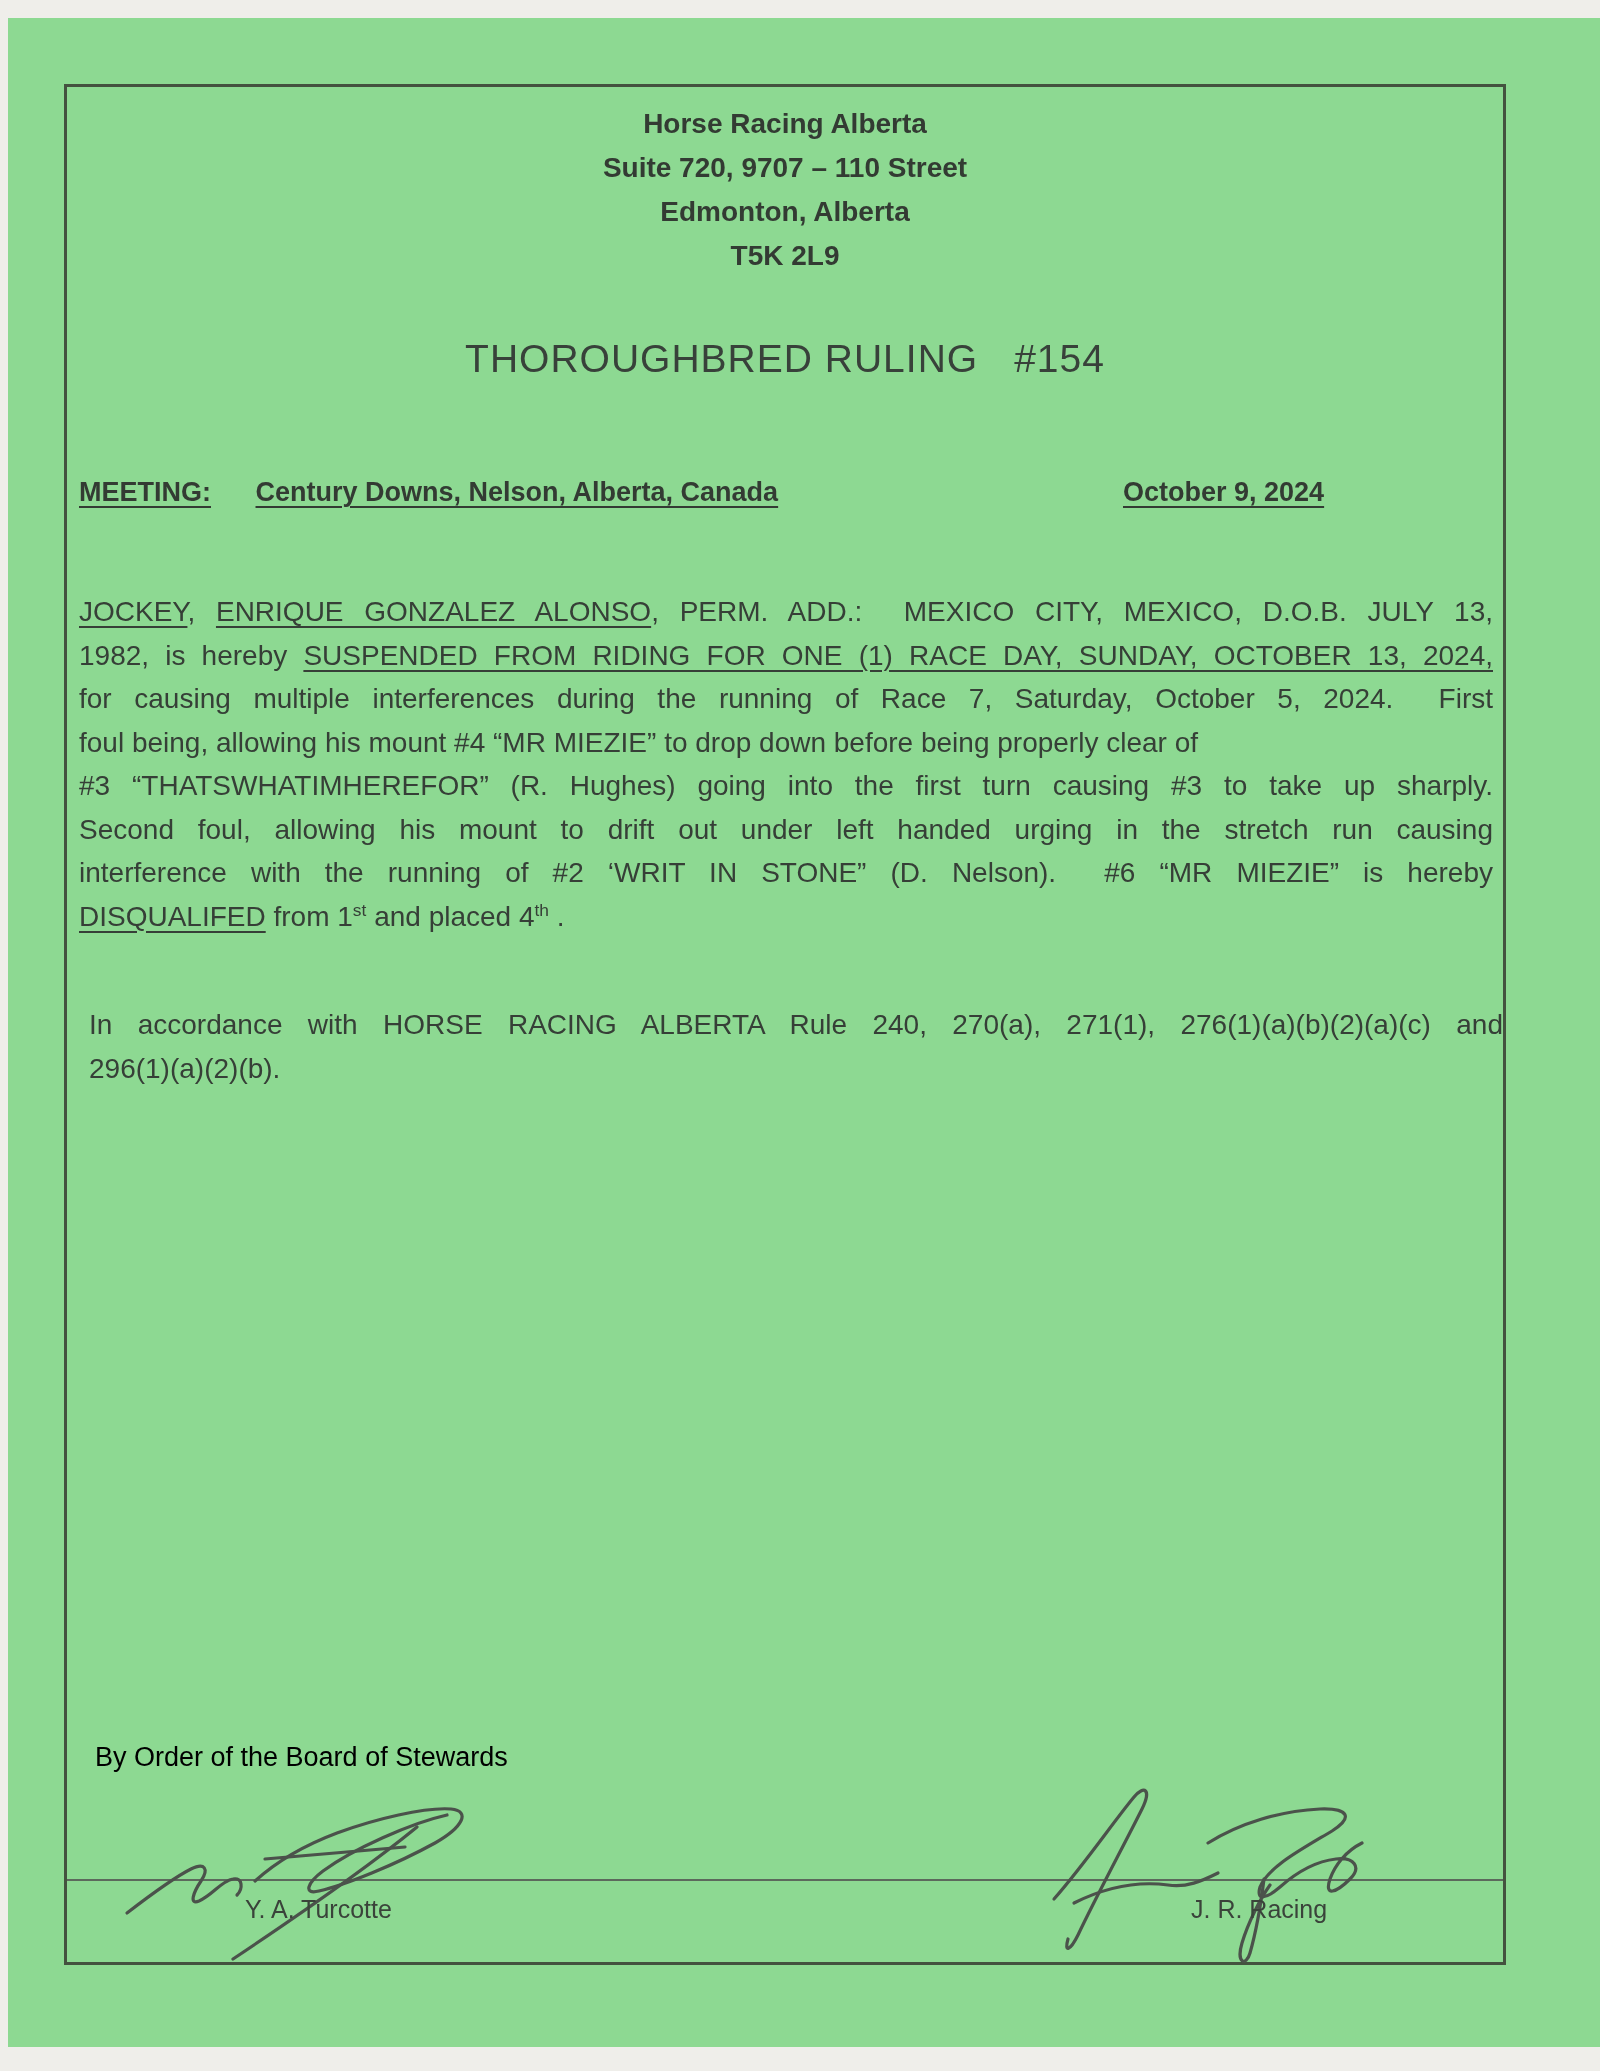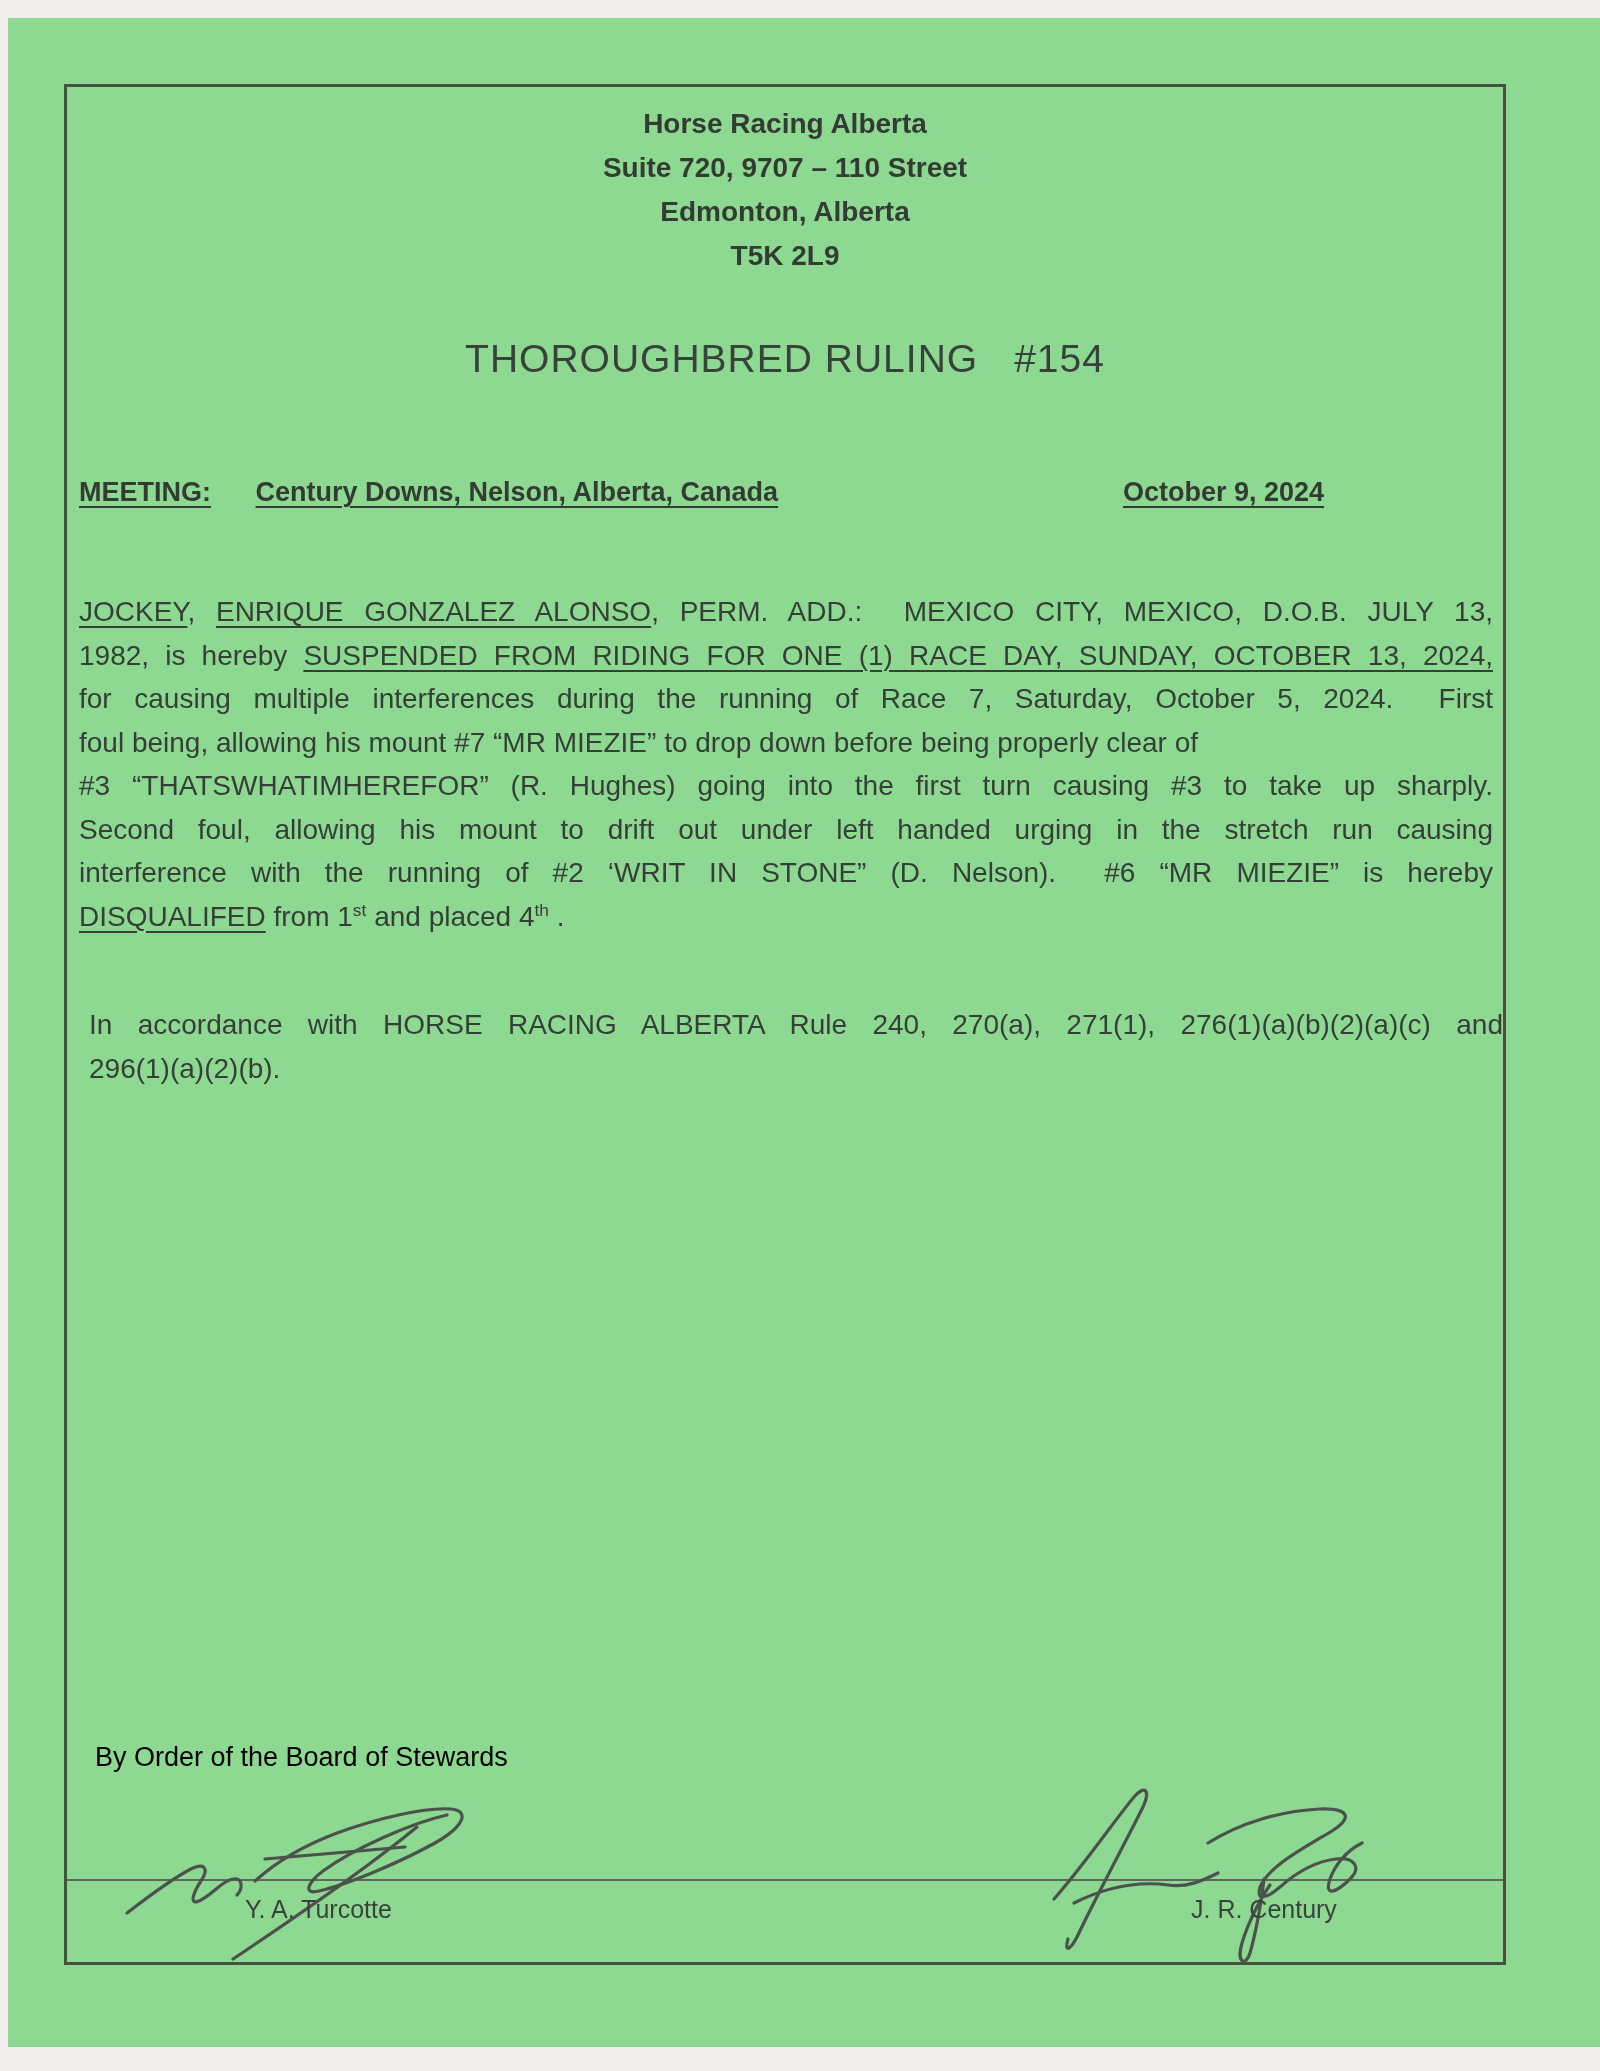--- a/index.html
+++ b/index.html
@@ -102,21 +102,21 @@
     <div class="abs meeting-row">
       <span class="meeting-label"><span class="u">MEETING:</span></span>
       <span class="u">Century Downs, Nelson, Alberta, Canada</span>
       <span class="meeting-date u">October 9, 2024</span>
     </div>
 
     <div class="abs body-text para1">
       <div class="line just"><span class="u">JOCKEY</span><span>, </span><span class="u">ENRIQUE GONZALEZ ALONSO</span><span>, PERM. ADD.:&nbsp; MEXICO CITY, MEXICO, D.O.B. JULY 13,</span></div>
       <div class="line just"><span>1982, is hereby </span><span class="u">SUSPENDED FROM RIDING FOR ONE (1) RACE DAY, SUNDAY, OCTOBER 13, 2024,</span></div>
       <div class="line just"><span>for causing multiple interferences during the running of Race 7, Saturday, October 5, 2024.&nbsp; First</span></div>
-      <div class="line"><span>foul being, allowing his mount #7 “MR MIEZIE” to drop down before being properly clear of</span></div>
+      <div class="line"><span>foul being, allowing his mount #4 “MR MIEZIE” to drop down before being properly clear of</span></div>
       <div class="line just"><span>#3 “THATSWHATIMHEREFOR” (R. Hughes) going into the first turn causing #3 to take up sharply.</span></div>
       <div class="line just"><span>Second foul, allowing his mount to drift out under left handed urging in the stretch run causing</span></div>
       <div class="line just"><span>interference with the running of #2 ‘WRIT IN STONE” (D. Nelson).&nbsp; #6 “MR MIEZIE” is hereby</span></div>
       <div class="line"><span class="u">DISQUALIFED</span><span> from 1</span><sup>st</sup><span> and placed 4</span><sup>th</sup><span> .</span></div>
     </div>
 
     <div class="abs body-text para2">
       <div class="line just"><span>In accordance with HORSE RACING ALBERTA Rule 240, 270(a), 271(1), 276(1)(a)(b)(2)(a)(c) and</span></div>
       <div class="line"><span>296(1)(a)(2)(b).</span></div>
     </div>
@@ -133,16 +133,16 @@
     </svg>
 
     <svg class="abs sig-svg sig-right" width="370" height="195" viewBox="0 0 370 195">
       <path d="M32 118 C62 84 92 40 112 16 C122 4 130 8 120 28 C102 64 74 116 56 154 C48 170 42 172 46 158"></path>
       <path d="M52 122 C84 106 116 100 146 104 C164 107 180 100 196 92"></path>
       <path d="M186 62 C218 42 258 30 298 28 C326 27 332 36 310 50 C280 68 246 86 238 106 C234 120 244 118 258 106 C276 90 296 80 314 78 C332 76 340 86 328 98 C314 112 302 116 308 98 C313 84 324 70 340 62"></path>
       <path d="M242 98 C238 130 232 158 228 172 C224 186 214 182 220 162 C226 142 238 118 248 104"></path>
     </svg>
 
     <span class="abs signer-name signer-left">Y. A. Turcotte</span>
-    <span class="abs signer-name signer-right">J. R. Century</span>
+    <span class="abs signer-name signer-right">J. R. Racing</span>
 
   </div>
 </div>
 
 </body></html>

